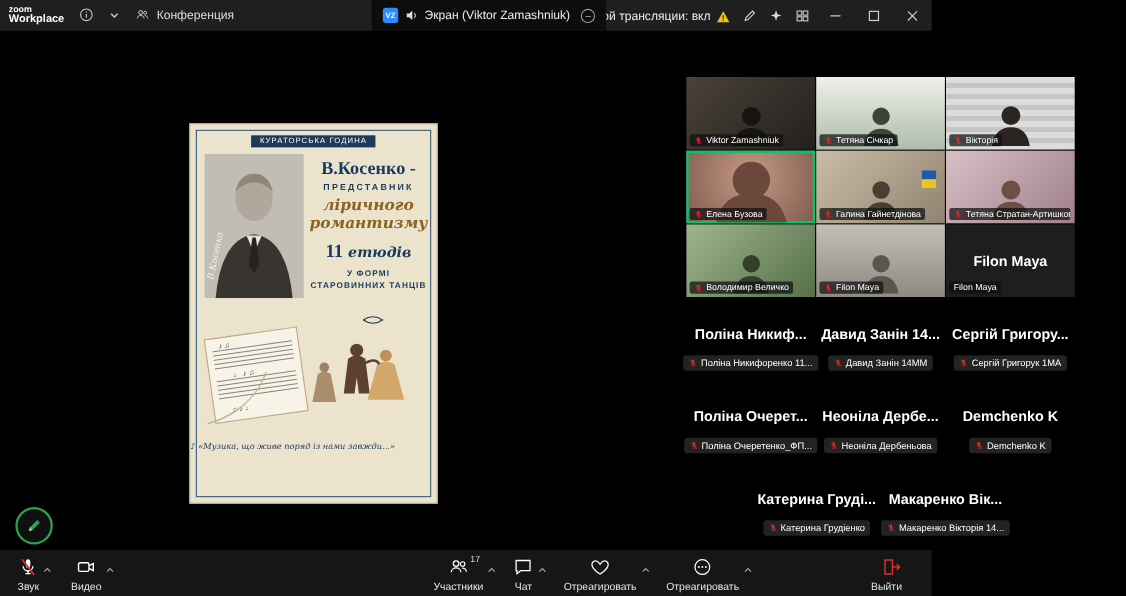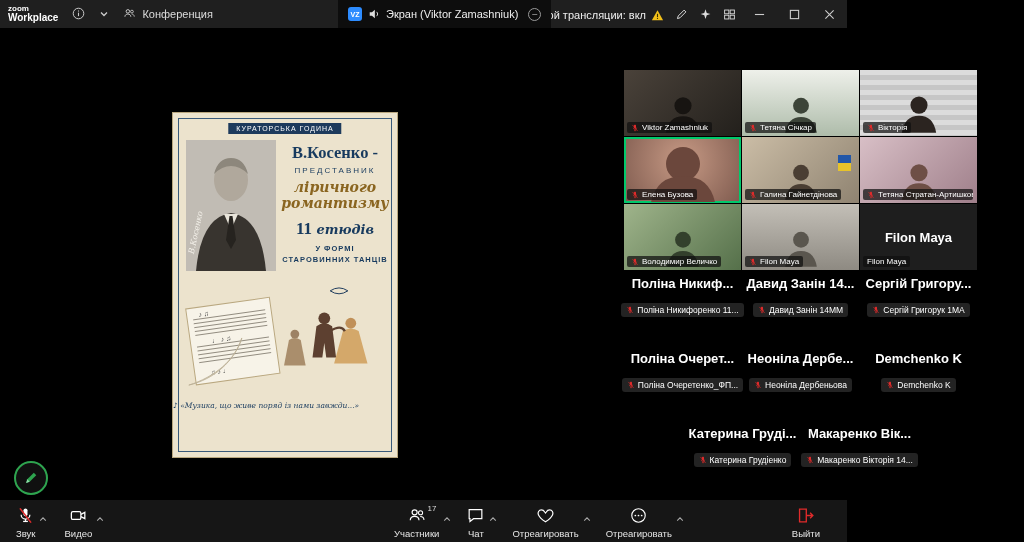--- a/index.html
+++ b/index.html
@@ -27,21 +27,21 @@
   .share-area { position:absolute; left:0; top:0; width:612px; height:100%; background:#000; }
 
   
   .poster { position:absolute; left:172px; top:84px; width:226px; height:346px; background:#ece3cd; border:1px solid #b9a77f; }
   .poster-frame { position:absolute; inset:5px; border:1px solid #3a5a7a; pointer-events:none; }
   .poster-badge { position:absolute; top:10px; left:50%; transform:translateX(-50%); background:#1d3a5c; color:#fff; font-size:7px; letter-spacing:1px; padding:2px 8px; white-space:nowrap; }
   .portrait { position:absolute; left:13px; top:27px; width:90px; height:131px; background:#c9c5bd; overflow:hidden; }
   .portrait-sign { position:absolute; left:-12px; bottom:34px; transform:rotate(-78deg); font-family:"DejaVu Serif", serif; font-style:italic; font-size:8px; color:#f4f1ea; }
   .ptitle-col { position:absolute; left:106px; top:30px; width:112px; text-align:center; }
   .ptitle { font-family:"Liberation Serif", serif; font-weight:bold; font-size:16.5px; color:#173a5e; white-space:nowrap; }
-  .psub { font-size:8px; letter-spacing:2px; color:#173a5e; margin-top:3px; font-weight:normal; }
+  .psub { font-size:8px; letter-spacing:2px; color:#173a5e; margin-top:3px; font-weight:bold; }
   .pscript { font-family:"DejaVu Serif", serif; font-style:italic; font-weight:bold; font-size:14px; color:#8a6520; line-height:1.15; margin-top:4px; }
   .petudes { margin-top:8px; color:#173a5e; }
   .petudes .num { font-size:17px; font-weight:bold; font-family:"Liberation Serif", serif; }
   .petudes .word { font-family:"DejaVu Serif", serif; font-style:italic; font-weight:bold; font-size:13px; }
   .pform { font-size:7.5px; letter-spacing:1px; color:#173a5e; font-weight:bold; margin-top:4px; line-height:1.5; }
   .illus { position:absolute; left:10px; top:170px; width:206px; height:108px; }
   .poster-quote { position:absolute; left:0; right:0; top:288px; text-align:left; font-family:"DejaVu Serif", serif; font-style:italic; font-size:7.5px; color:#173a5e; }
 
   
   .fab { position:absolute; left:14px; bottom:5px; width:34px; height:34px; border-radius:50%; background:#101010; border:2px solid #2ea44f; display:flex; align-items:center; justify-content:center; cursor:pointer; }
@@ -60,36 +60,36 @@
   .t5 { background:linear-gradient(135deg,#cbbda6,#8f8371); }
   .t6 { background:linear-gradient(135deg,#d8bfc6,#9f7f8a); }
   .t7 { background:linear-gradient(135deg,#9fb48b,#55704a); }
   .t8 { background:linear-gradient(180deg,#c3bfb7,#8e8a82); }
   .t9 { background:#1e1e1e; }
   .t9 .center-name { position:absolute; inset:0; display:flex; align-items:center; justify-content:center; font-size:13px; font-weight:bold; color:#fff; }
   .flag { position:absolute; right:8px; top:18px; width:13px; height:16px; }
   .flag .b { height:8px; background:#2257a8; } .flag .y { height:8px; background:#e7c32a; }
   .micS { width:8px; height:8px; flex:0 0 auto; }
 
-  .name-grid { margin-top:4px; display:grid; grid-template-columns:repeat(3,117px); grid-auto-rows:70px; column-gap:1px; row-gap:5px; }
+  .name-grid { margin-top:24px; display:grid; grid-template-columns:repeat(3,117px); grid-auto-rows:70px; column-gap:1px; row-gap:5px; }
   .name-cell { display:flex; flex-direction:column; align-items:center; padding-top:2px; cursor:pointer; }
   .name-cell .disp { font-size:13px; font-weight:bold; color:#fff; white-space:nowrap; }
   .chip { margin-top:12px; background:#232323; border-radius:3px; padding:2px 5px; font-size:8.5px; color:#fff; display:flex; align-items:center; gap:3px; white-space:nowrap; }
   .last-row { display:flex; justify-content:center; margin-top:5px; height:70px; }
   .last-row .name-cell { width:117px; }
 
   
   .toolbar { position:absolute; bottom:0; left:0; right:0; height:42px; background:#161616; display:flex; align-items:center; }
   .tb-group-left { display:flex; margin-left:10px; gap:10px; }
   .tb-center { position:absolute; left:388px; top:0; height:42px; display:flex; align-items:center; gap:8px; }
   .tbtn { position:relative; display:flex; flex-direction:column; align-items:center; gap:3px; padding:2px 13px 0 6px; cursor:pointer; }
   .tlabel { font-size:9.5px; color:#e6e6e6; white-space:nowrap; }
   .chev { position:absolute; top:4px; right:1px; }
   .pcount { position:absolute; top:0; right:16px; font-size:8px; color:#ddd; }
-  .leave-btn { margin-left:auto; margin-right:14px; }
+  .leave-btn { margin-left:auto; margin-right:14px;align-items:flex-end; }
 </style>
 </head>
 <body>
 
 <div class="app">
 
   <header class="titlebar">
     <div class="tb-left">
       <div class="logo">
         <span class="l1">zoom</span>

